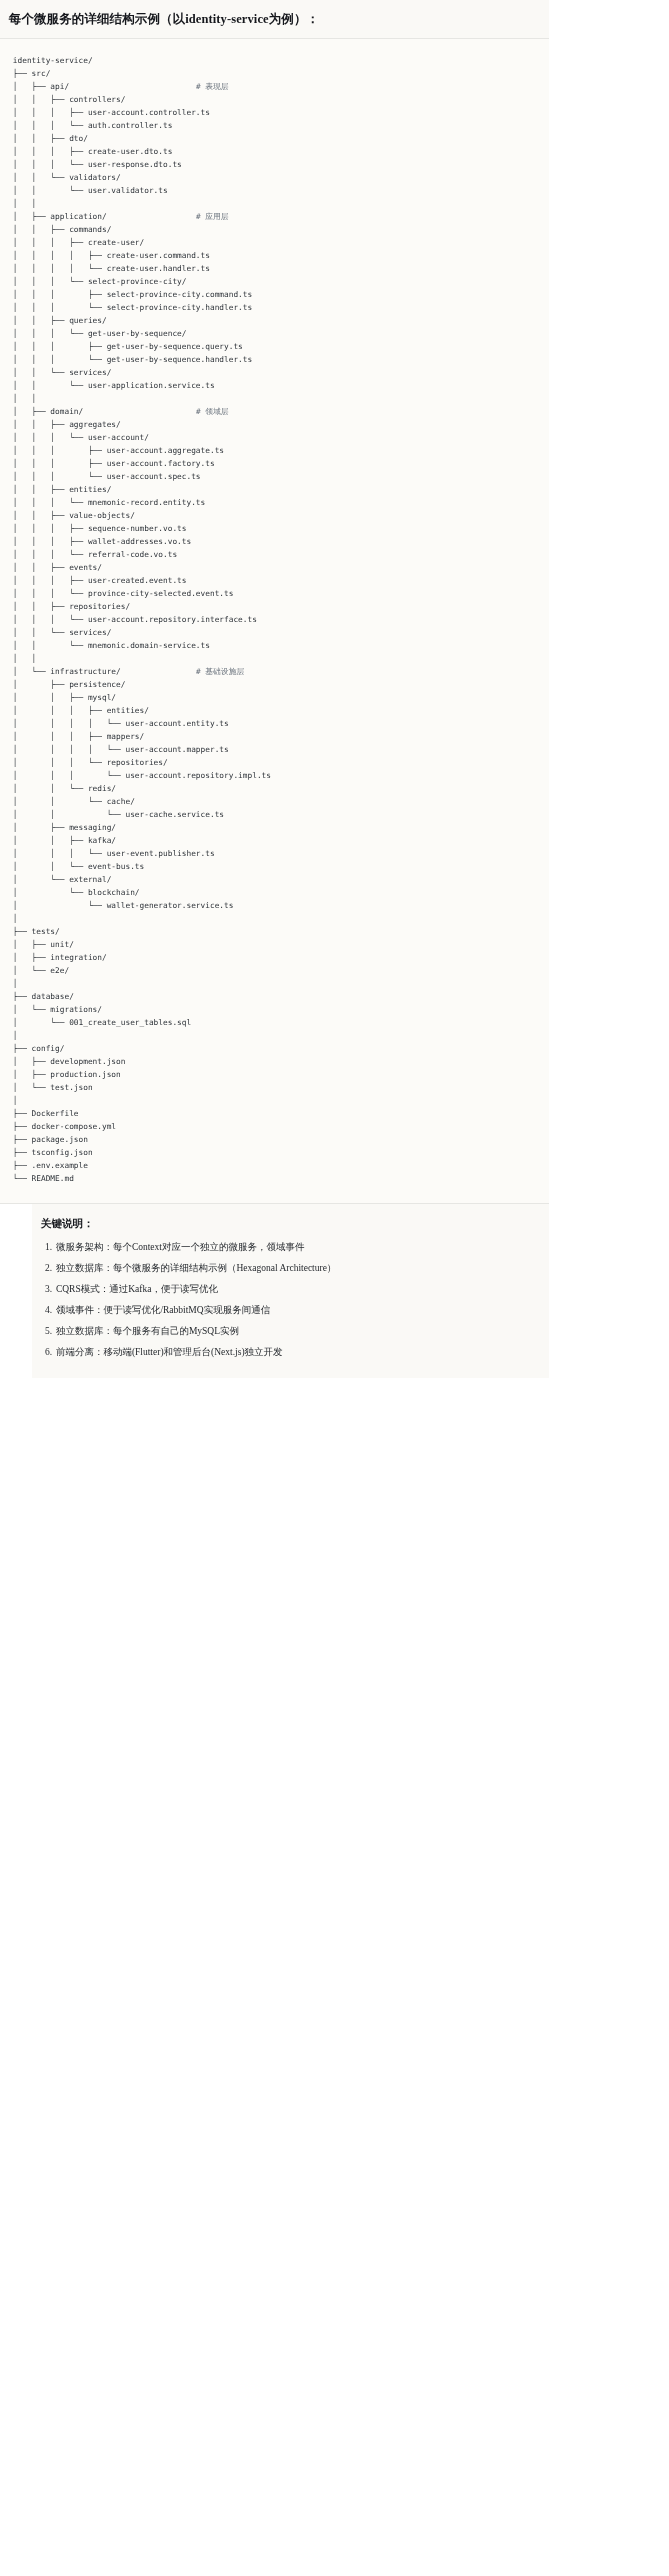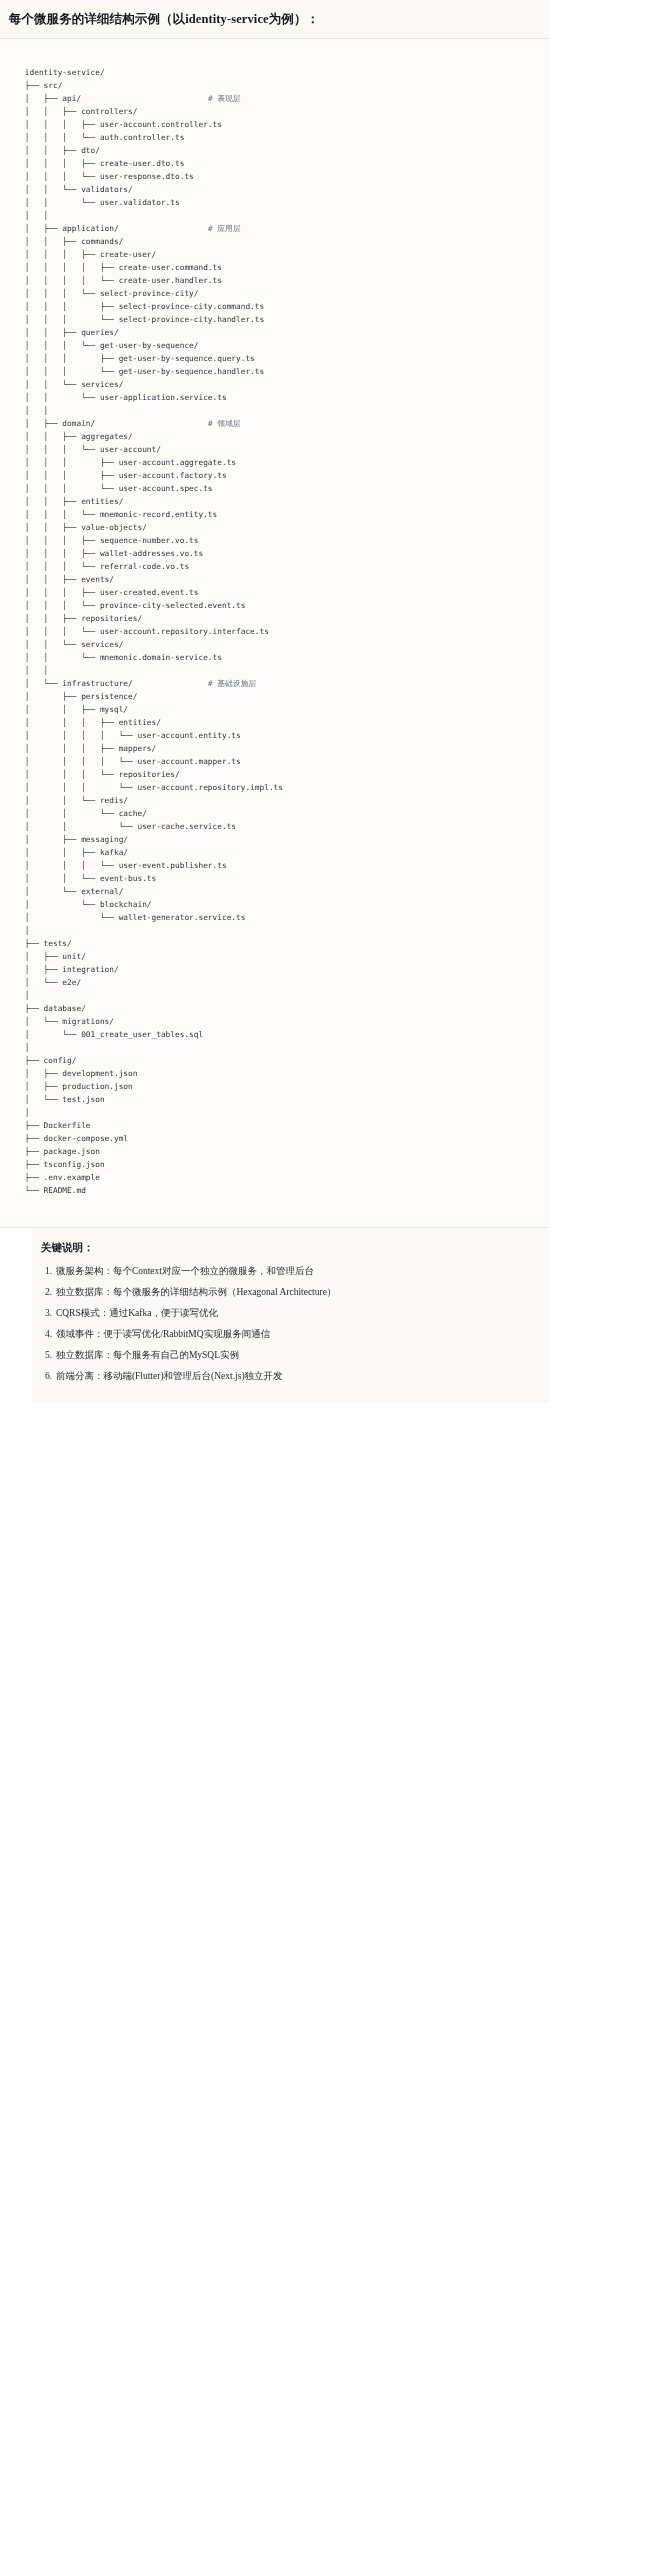--- a/index.html
+++ b/index.html
@@ -36,21 +36,21 @@
   }
 
   
   .code-block {
     background: #fcfbf8;
     padding: 11.3px 8.8px 13.8px 8.8px;
     box-sizing: border-box;
     border-bottom: 0.6px solid #e6e6e3;
   }
   pre.tree {
-    margin: 16px;
+    margin: 4px;
     font-family: "DejaVu Sans Mono", "Liberation Mono", monospace;
     font-size: 7.8px;
     line-height: 13px;
     color: #2f343a;
     white-space: pre;
     tab-size: 4;
   }
   pre.tree .cmt {
     color: #6a737d;
   }
@@ -190,21 +190,21 @@
 ├── tsconfig.json
 ├── .env.example
 └── README.md</pre>
   </div>
 
   <div class="notes-block">
     <div class="notes-heading">关键说明：</div>
 
     <ol class="notes-list">
       <li>
-        <span class="term">微服务架构</span><span>：每个Context对应一个独立的微服务，和管理后台</span>
+        <span class="term">微服务架构</span><span>：每个Context对应一个独立的微服务，领域事件</span>
       </li>
       <li>
         <span class="term">独立数据库</span><span>：每个微服务的详细结构示例（Hexagonal Architecture）</span>
       </li>
       <li>
         <span class="term">CQRS模式</span><span>：通过Kafka，便于读写优化</span>
       </li>
       <li>
         <span class="term">领域事件</span><span>：便于读写优化/RabbitMQ实现服务间通信</span>
       </li>

